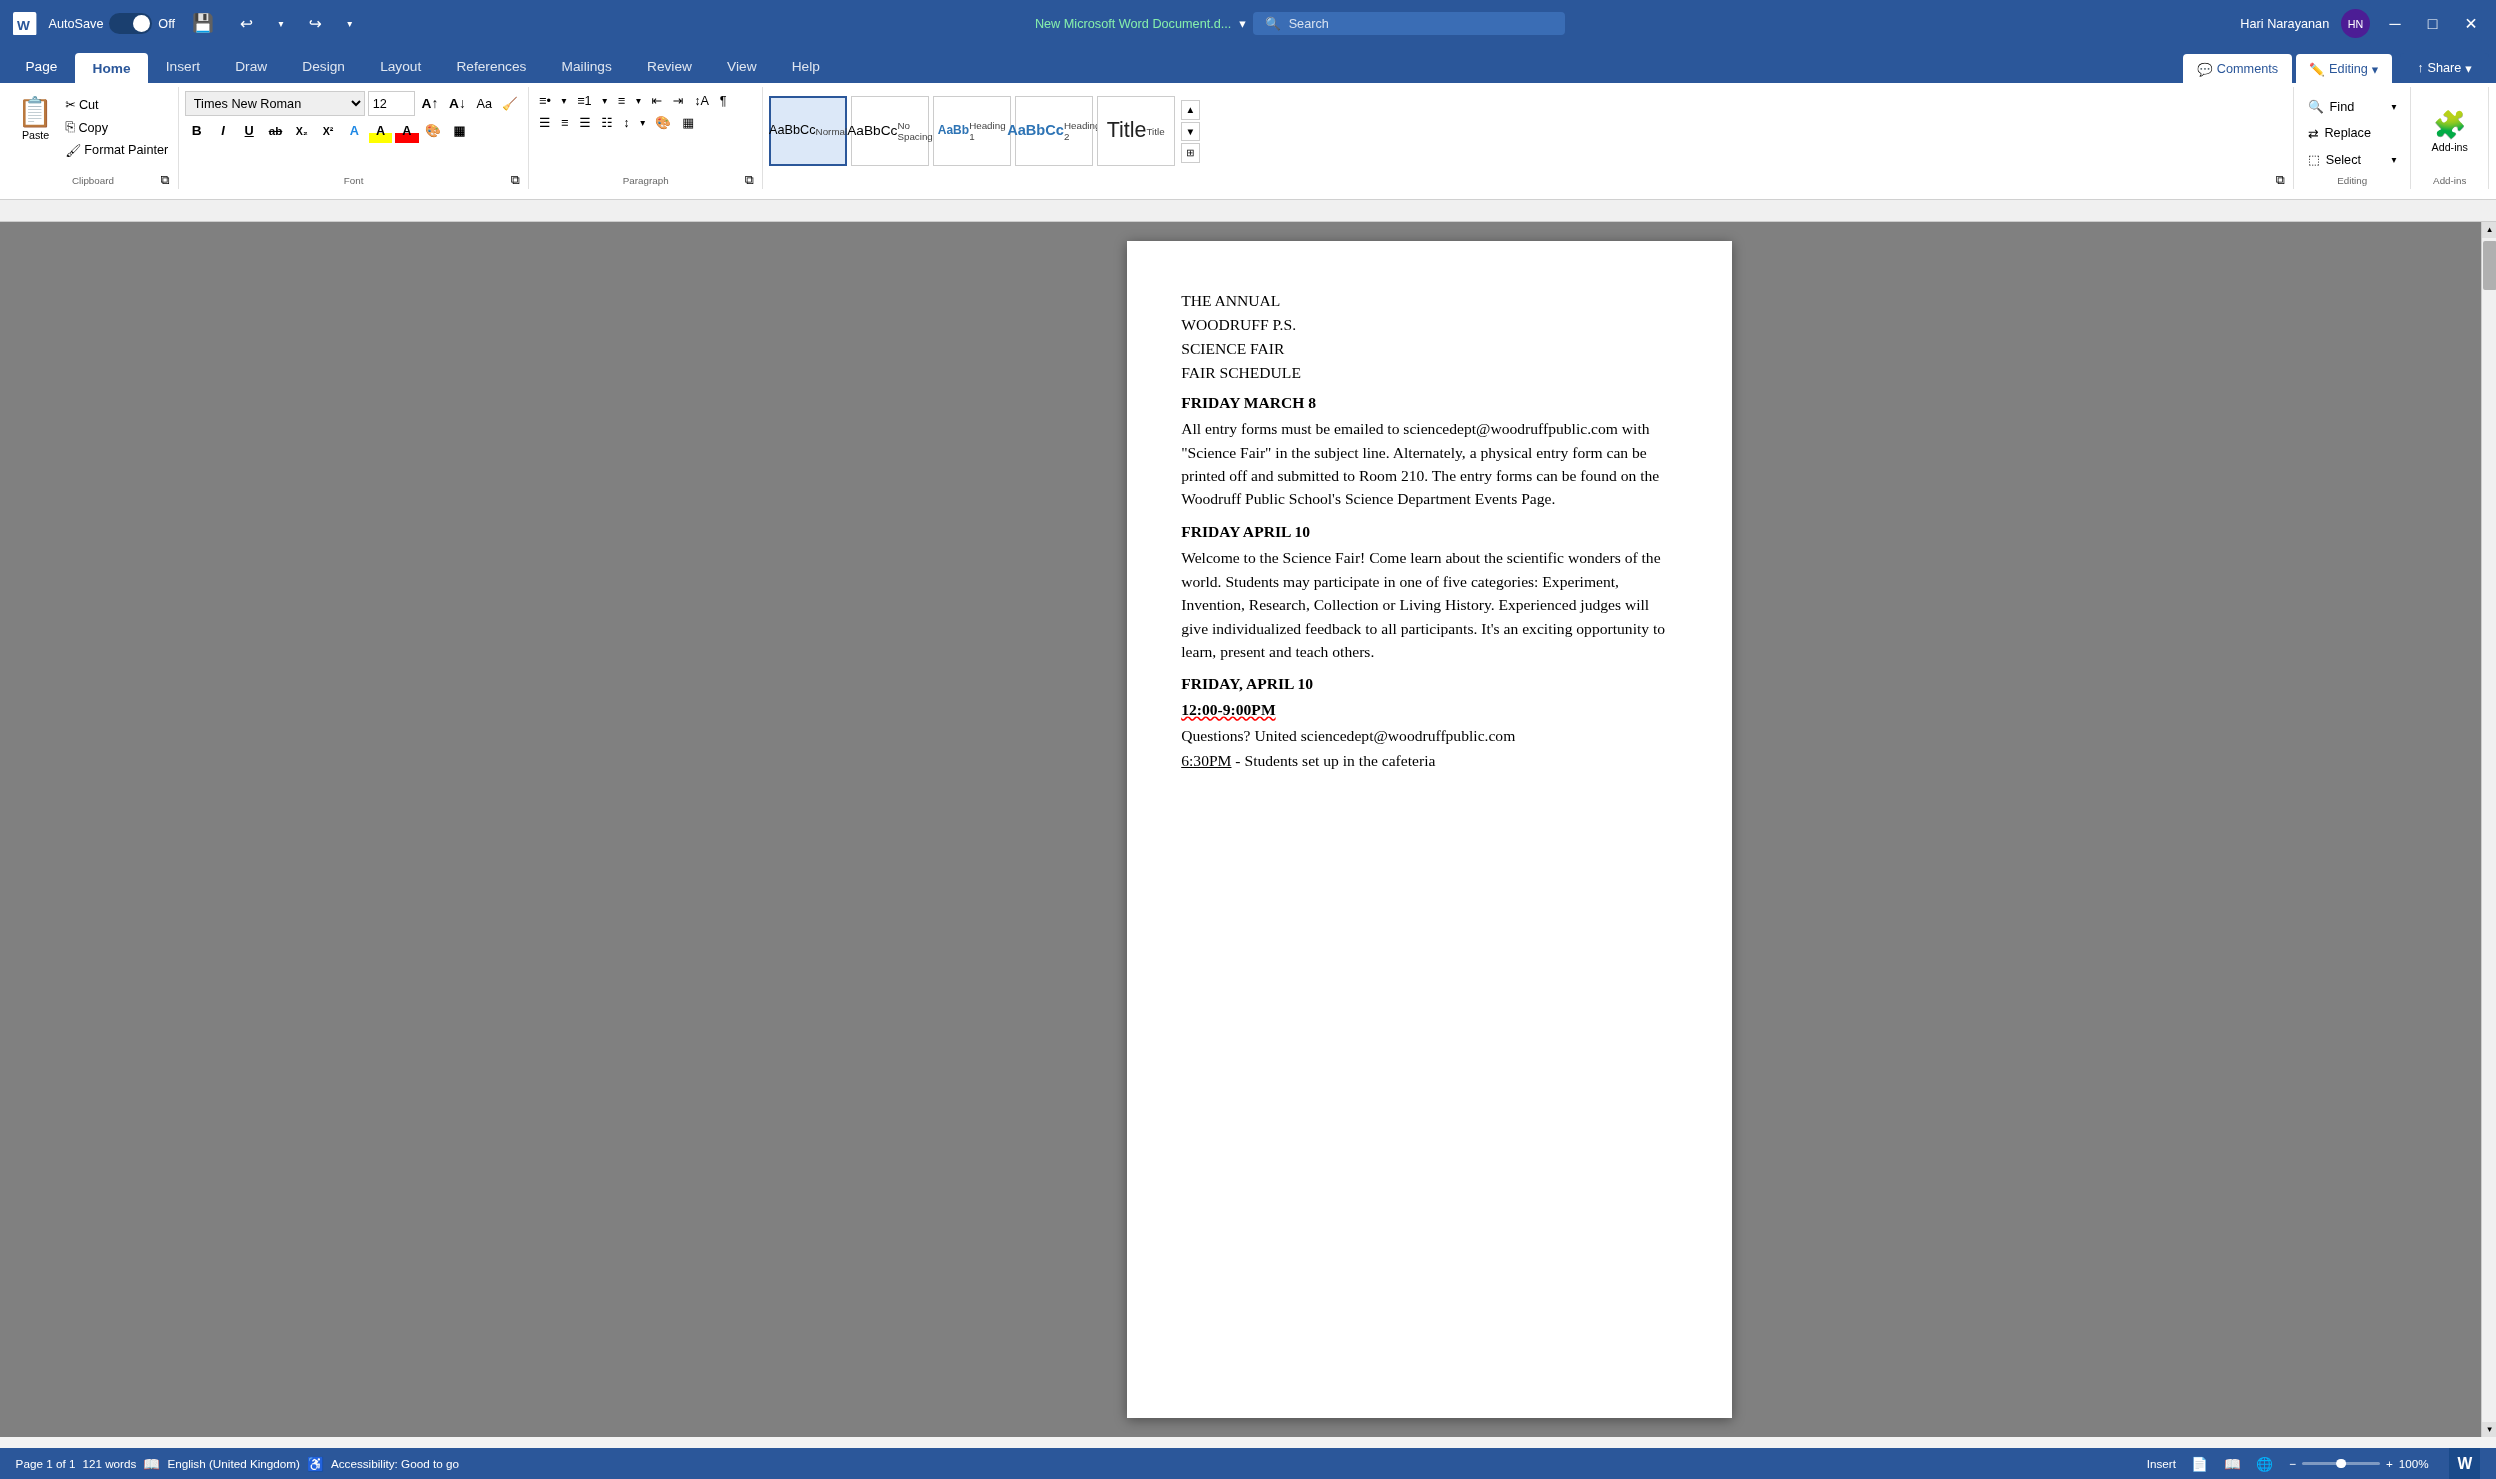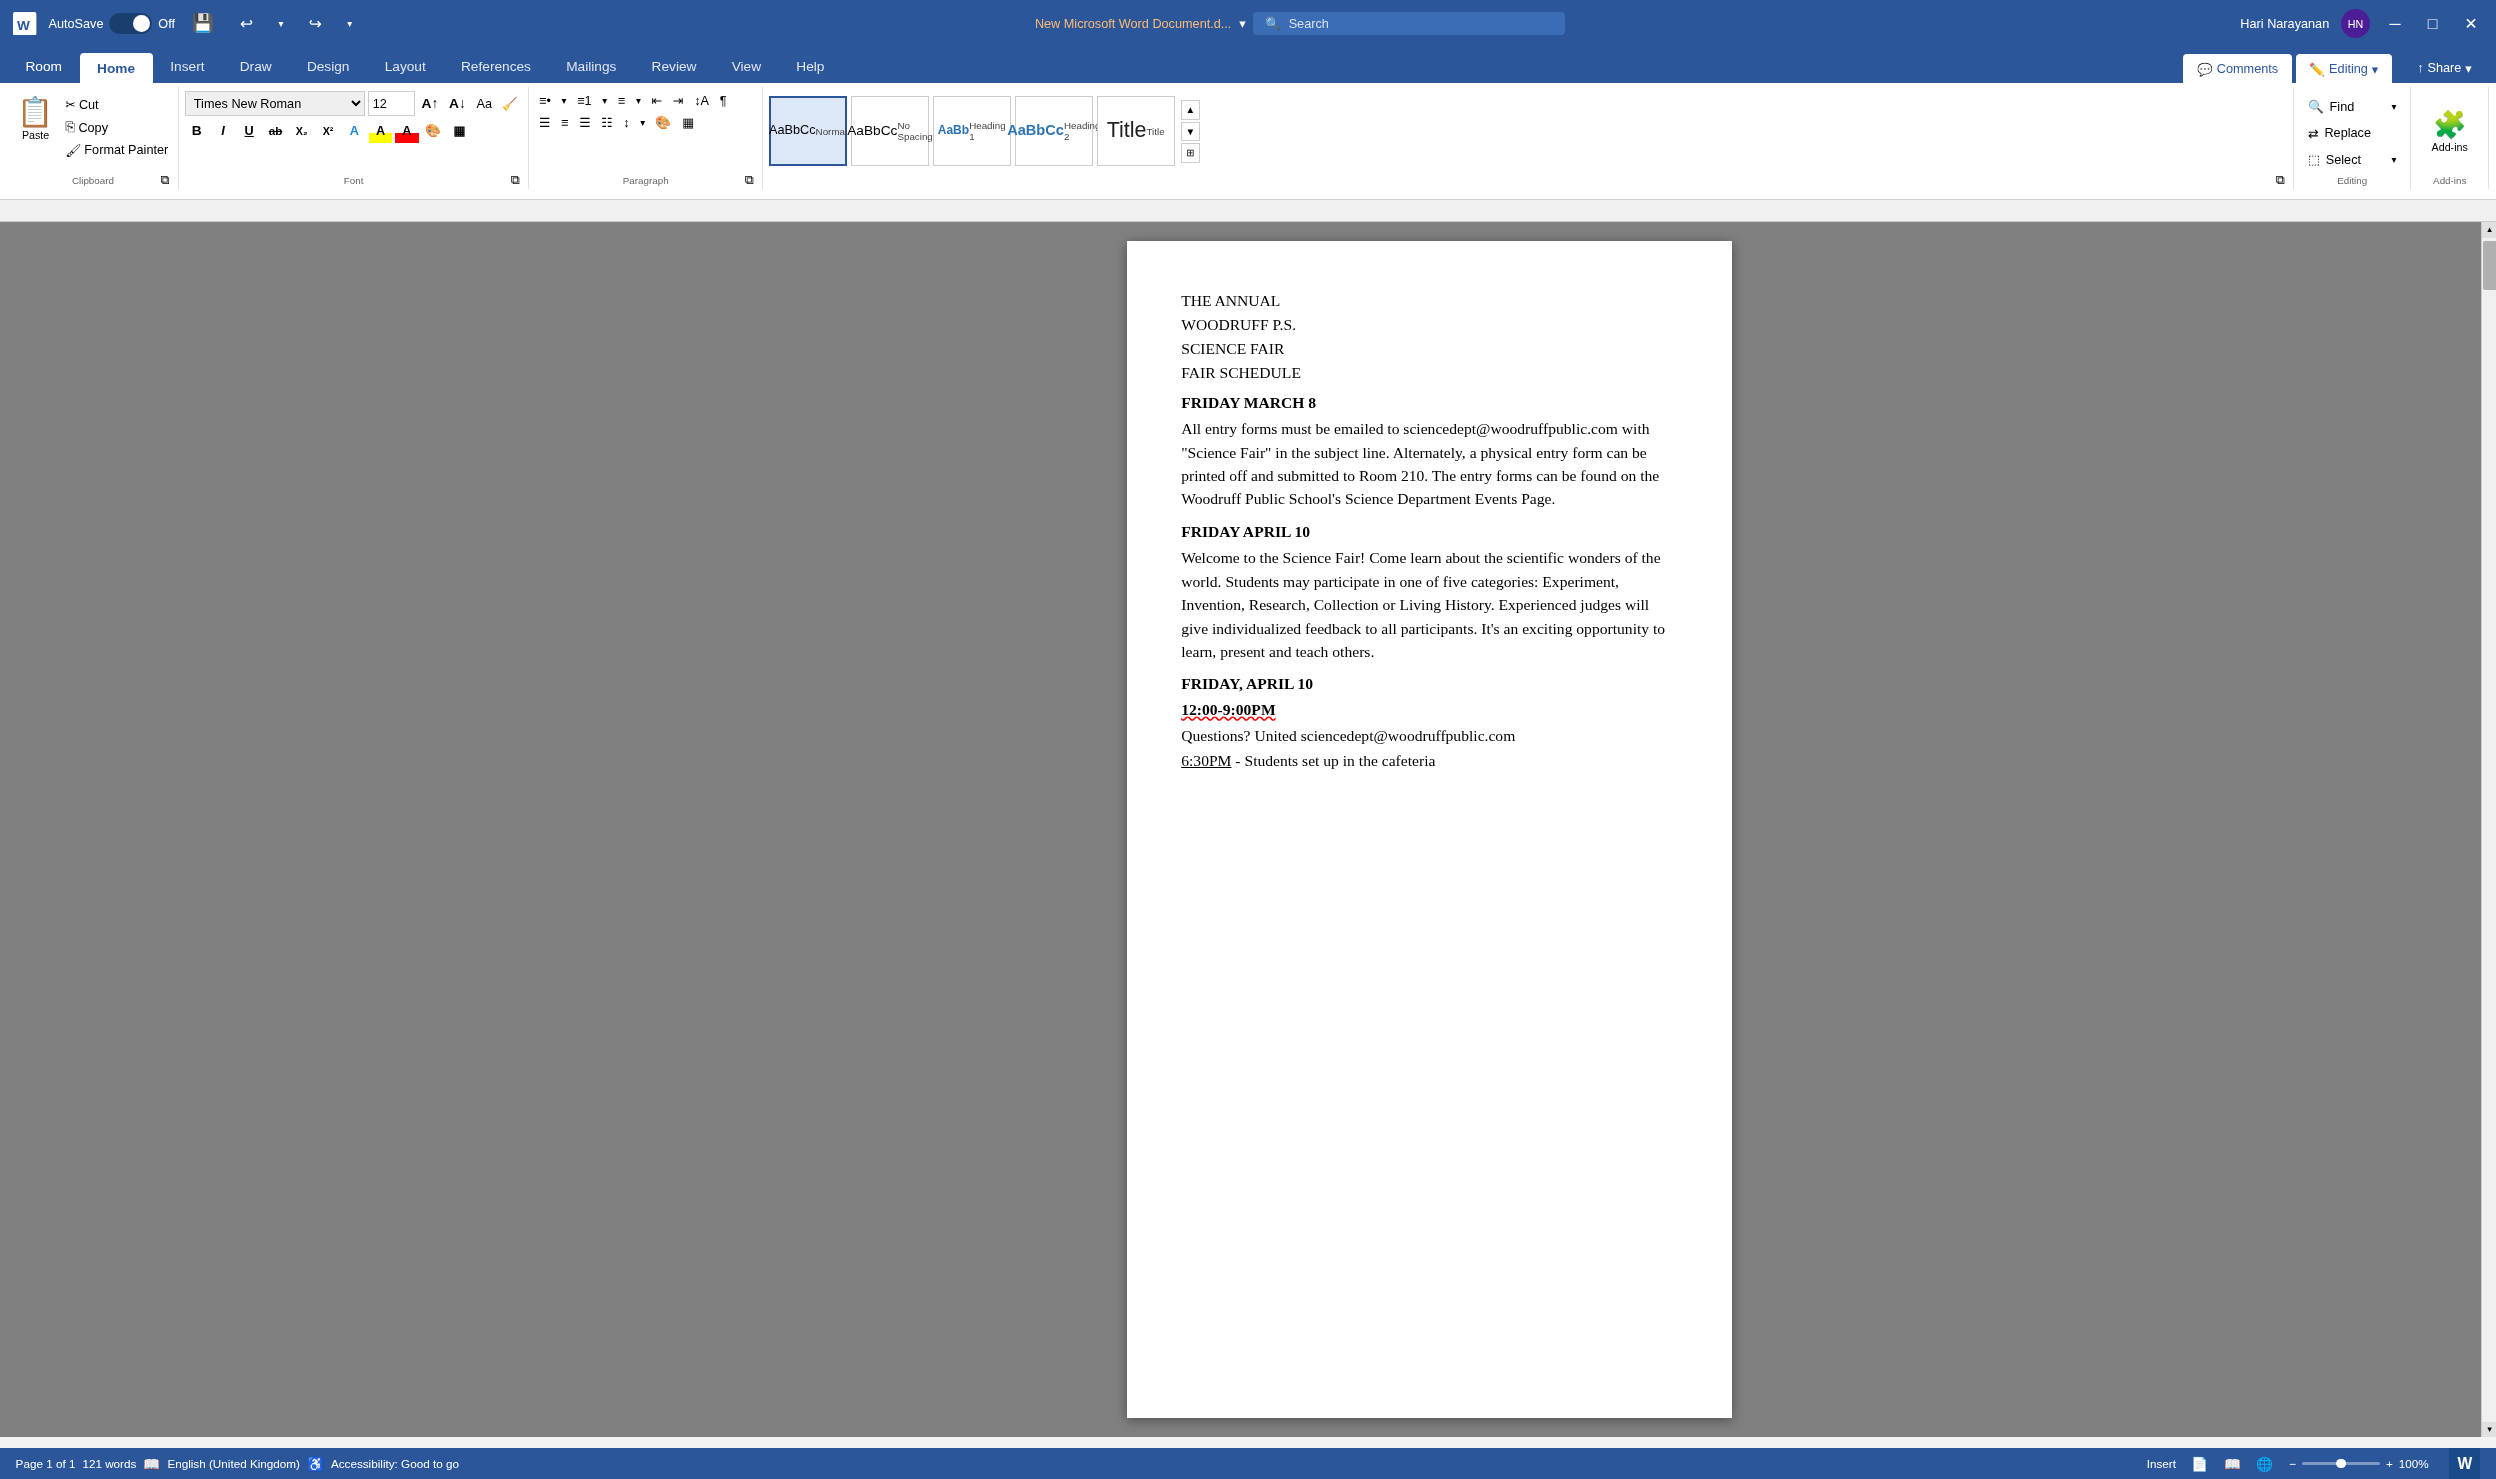--- a/index.html
+++ b/index.html
@@ -8,21 +8,21 @@
     
     #title-bar {
       display: flex; align-items: center; background: #2b579a; color: white;
       height: 47px; padding: 0 11.7px; gap: 9.8px;
     }
     #title-bar .app-icon { width: 27px; height: 27px; display: flex; align-items: center; justify-content: center; }
     #autosave-area { display: flex; align-items: center; gap: 5.9px; font-size: 12.7px; }
     #autosave-toggle { background: #1a3f6f; border-radius: 11.7px; width: 43px; height: 21.5px; display: flex; align-items: center; padding: 2px; cursor: pointer; }
     #autosave-toggle-inner { width: 17.6px; height: 17.6px; border-radius: 50%; background: white; margin-left: 21.5px; }
     #title-center { flex: 1; display: flex; align-items: center; justify-content: center; gap: 7.8px; }
-    #doc-title { font-size: 12.7px; color: #fdba74; }
+    #doc-title { font-size: 12.7px; color: #86efac; }
     #search-box { display: flex; align-items: center; background: #3a6db5; border-radius: 3.9px; padding: 3.9px 11.7px; width: 312px; gap: 7.8px; color: rgba(255,255,255,0.8); font-size: 12.7px; }
     #title-right { display: flex; align-items: center; gap: 11.7px; }
     #user-avatar { width: 29px; height: 29px; border-radius: 50%; background: #5a5a5a; display: flex; align-items: center; justify-content: center; color: white; font-size: 11.7px; }
     .title-btn { background: none; border: none; color: white; font-size: 15.6px; cursor: pointer; padding: 3.9px 7.8px; }
 
     
     #ribbon { background: #2b579a; }
     #ribbon-tabs { display: flex; align-items: flex-end; padding: 0 7.8px; background: #2b579a; }
     .ribbon-tab { padding: 7.8px 17.6px; color: rgba(255,255,255,0.85); cursor: pointer; font-size: 13.7px; border-bottom: 2.9px solid transparent; }
     .ribbon-tab.active { background: white; color: #2b579a; font-weight: 600; border-bottom: none; border-radius: 3.9px 3.9px 0 0; }
@@ -108,21 +108,21 @@
       <span style="font-size:10.7px;color:white;">HN</span>
     </div>
     <button class="title-btn">─</button>
     <button class="title-btn">□</button>
     <button class="title-btn">✕</button>
   </div>
 </div>
 
 <div id="ribbon">
   <div id="ribbon-tabs">
-    <div class="ribbon-tab" style="color:white;">Room</div>
+    <div class="ribbon-tab" style="color:white;">Page</div>
     <div class="ribbon-tab active">Home</div>
     <div class="ribbon-tab">Insert</div>
     <div class="ribbon-tab">Draw</div>
     <div class="ribbon-tab">Design</div>
     <div class="ribbon-tab">Layout</div>
     <div class="ribbon-tab">References</div>
     <div class="ribbon-tab">Mailings</div>
     <div class="ribbon-tab">Review</div>
     <div class="ribbon-tab">View</div>
     <div class="ribbon-tab">Help</div>

